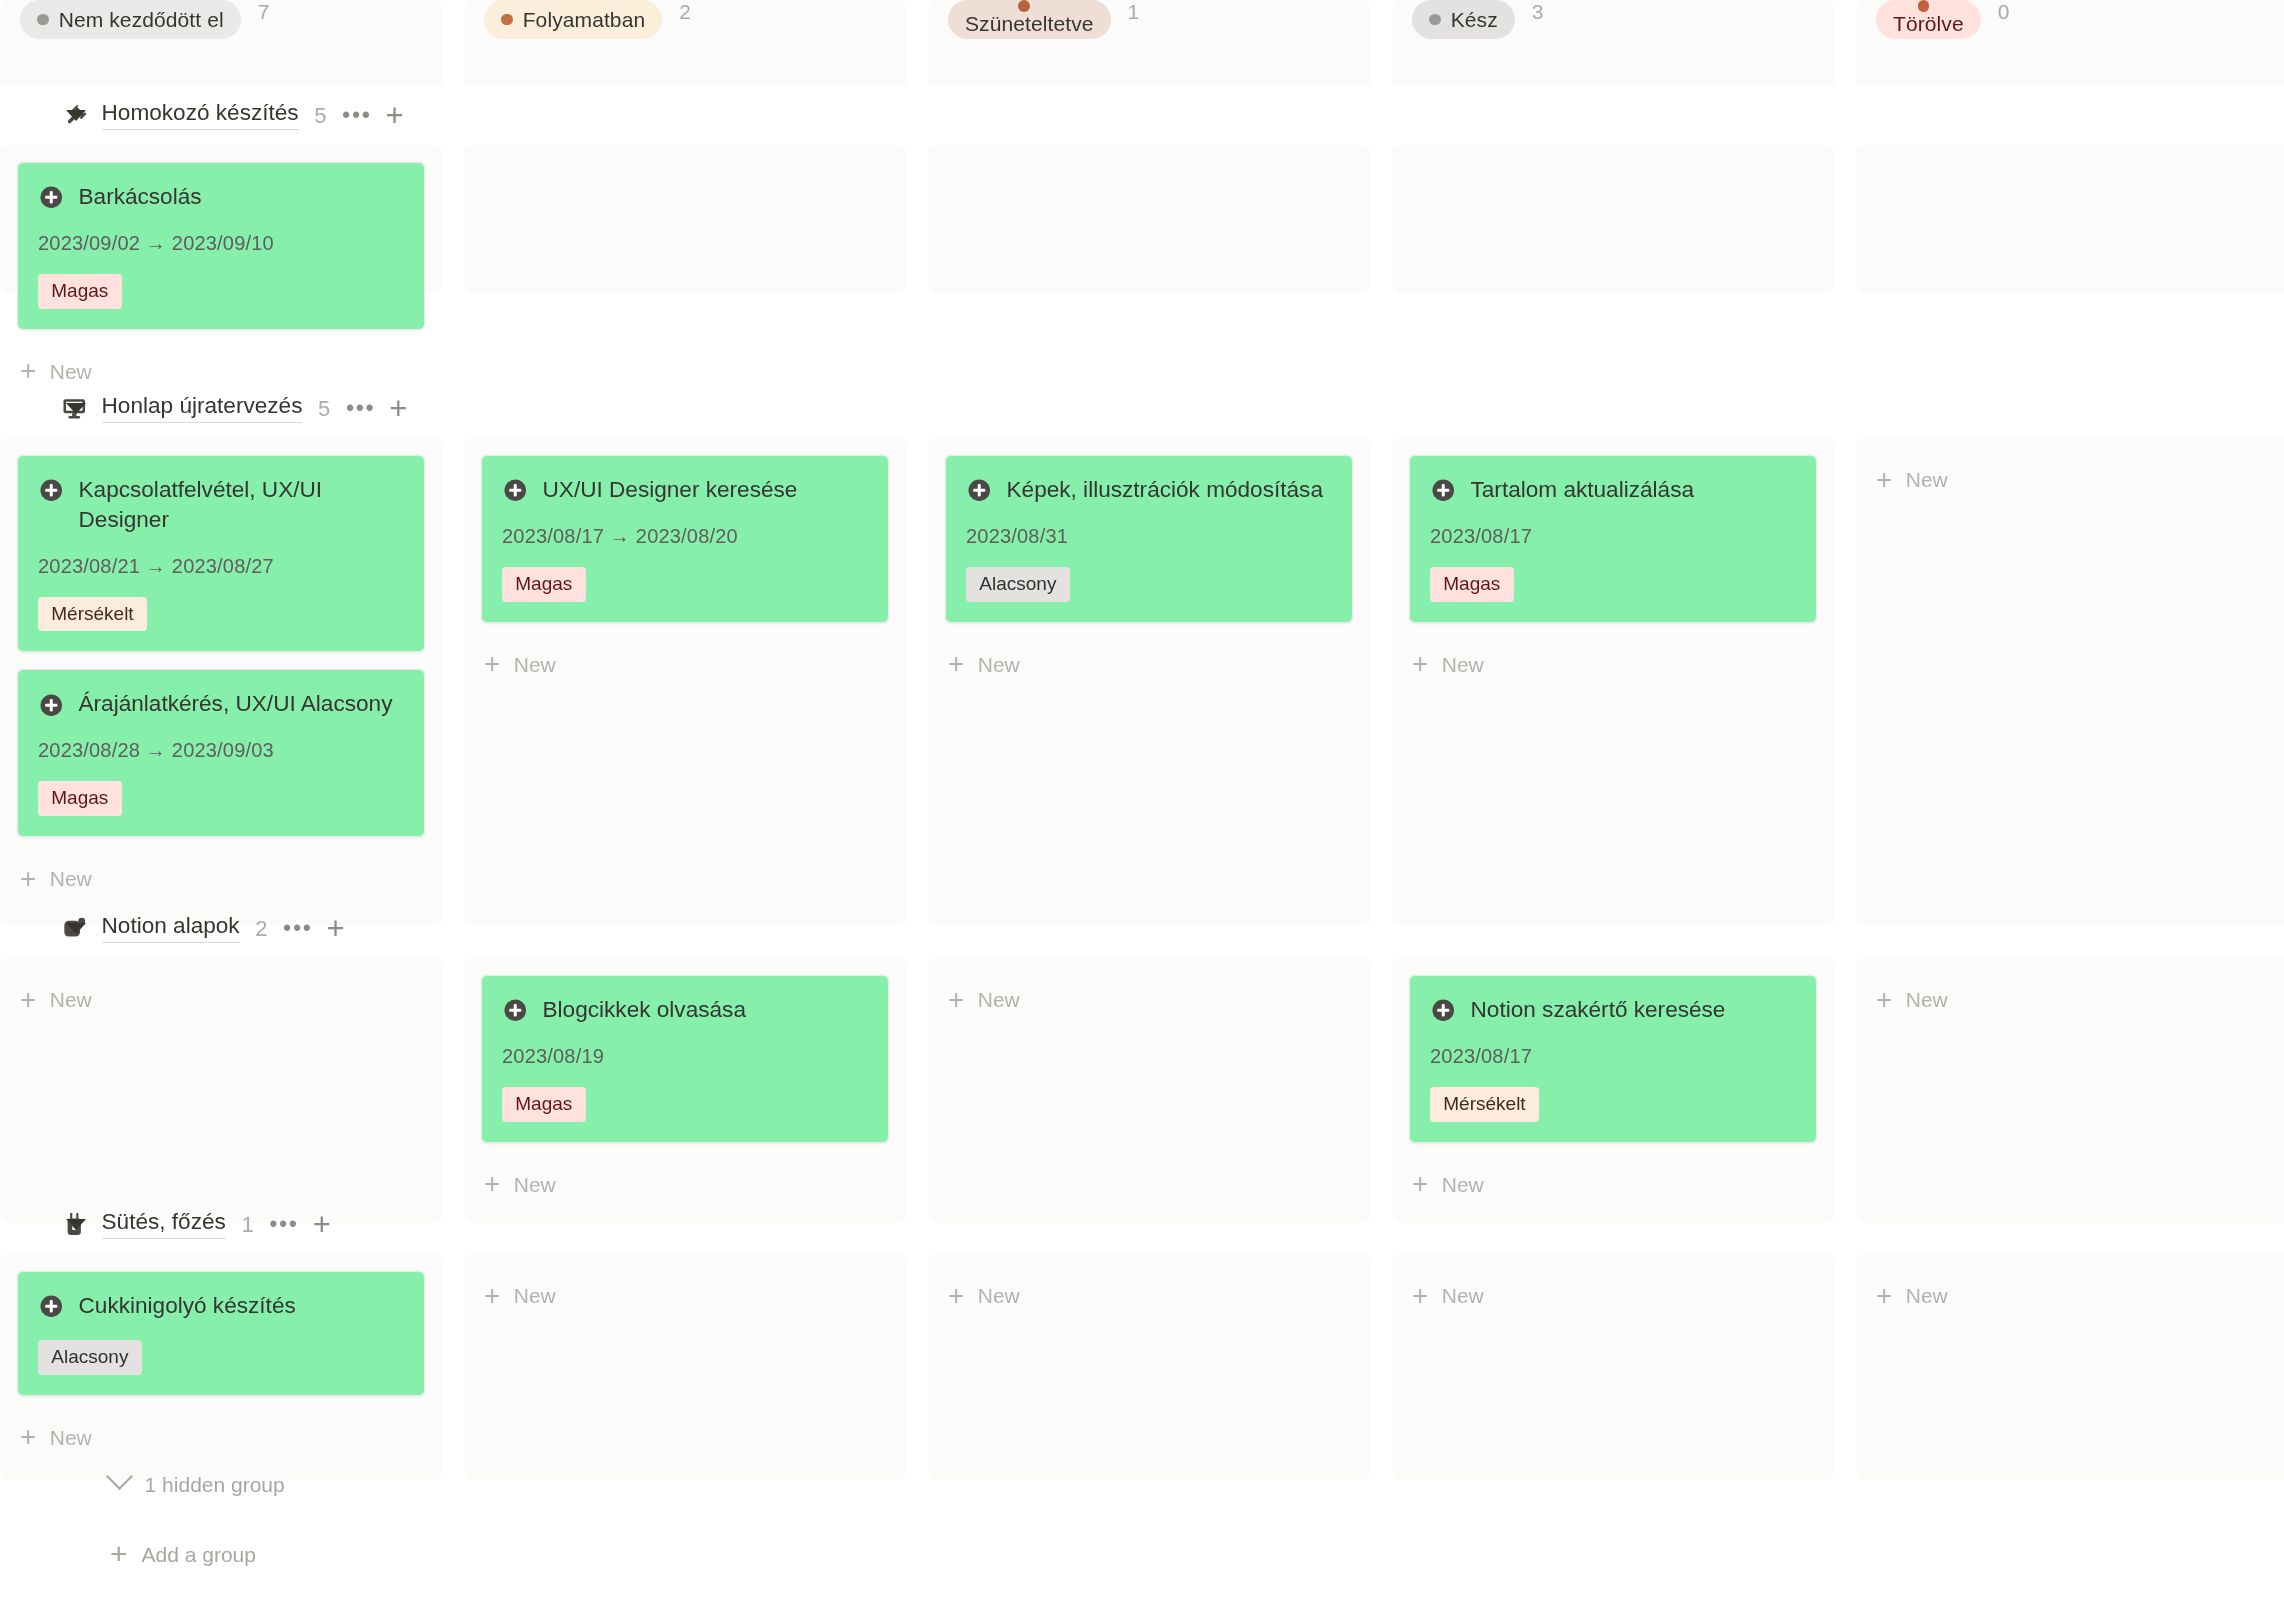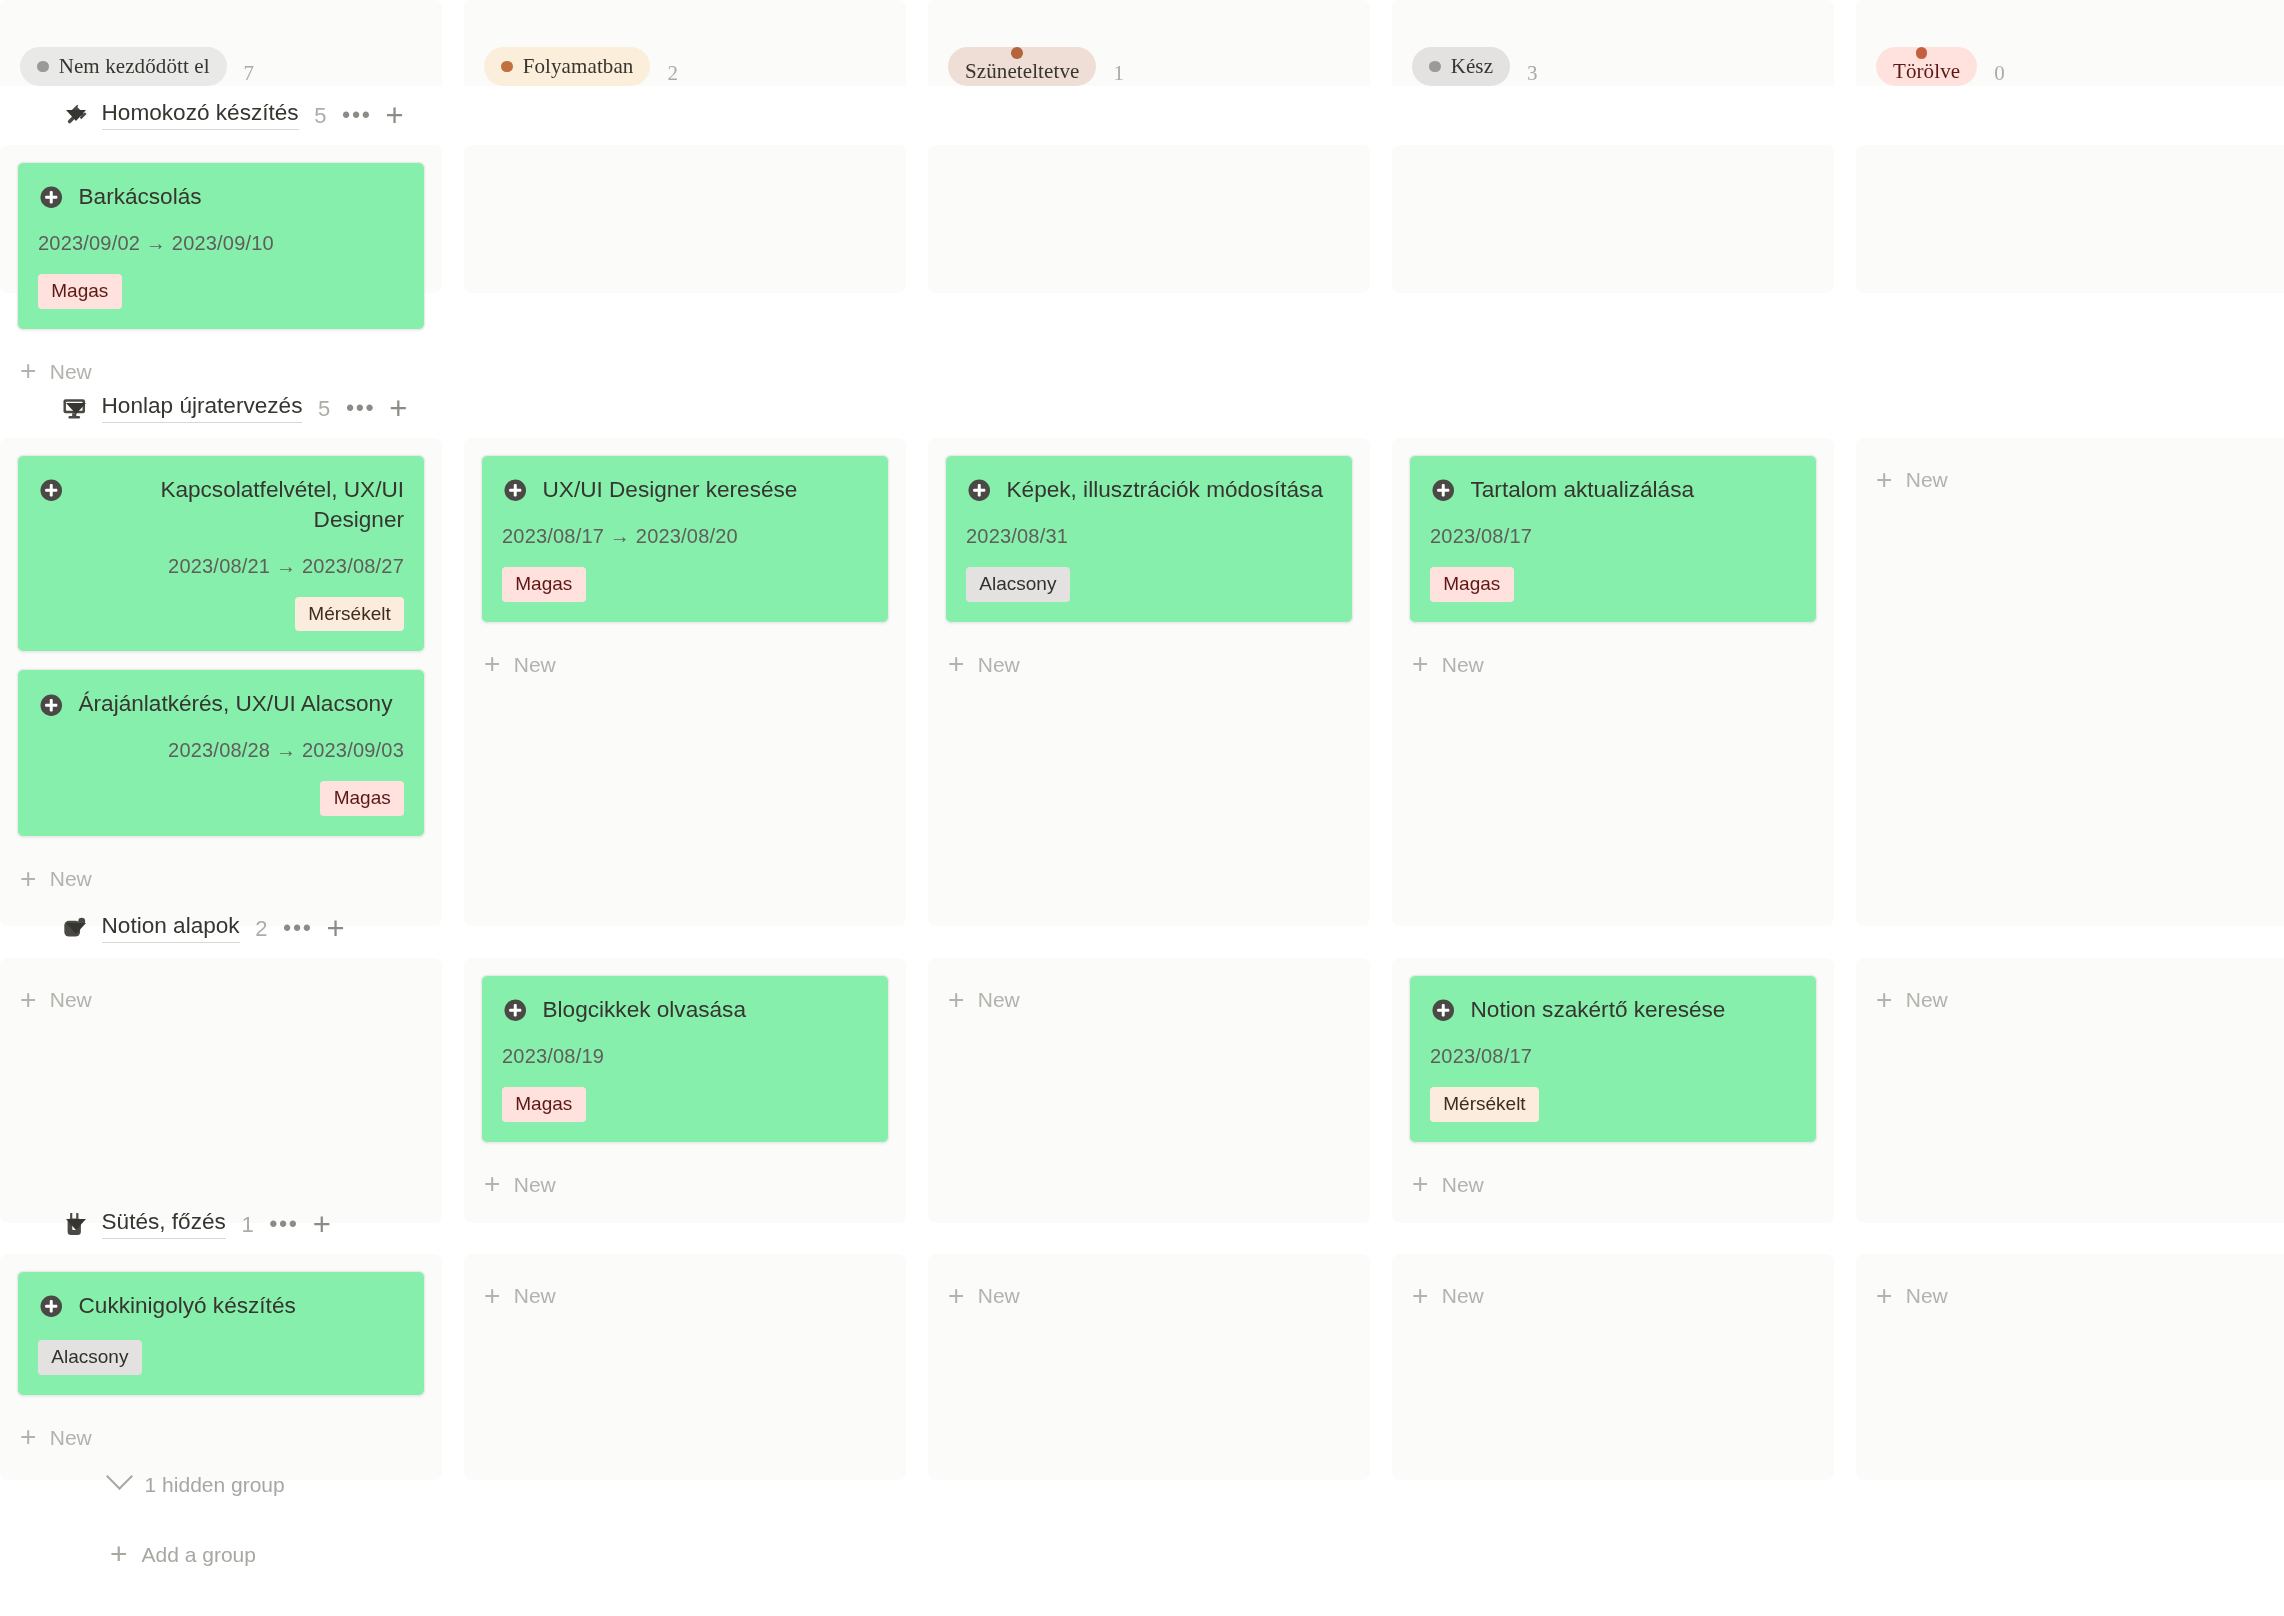--- a/index.html
+++ b/index.html
@@ -13,26 +13,25 @@
   }
   .board{position:relative;width:2284px;height:1616px;}
 
   
   .col-head-row{
     display:flex;position:absolute;top:0;left:0;
     height:86px;align-items:center;
   }
   .col-head{
     width:442px;margin-right:22px;
-    display:flex;align-items:flex-end;
+    display:flex;align-items:flex-start;
     padding:0 20px;box-sizing:border-box;
     height:86px;
     background:#fbfbfa;
     border-radius:7.8px 7.8px 0 0;
-    font-family:Liberation Serif, serif;
   }
   .col-head:first-child{background:#fbfbfa;}
   .status-pill{
     display:inline-flex;align-items:center;
     height:39px;padding:0 17px;border-radius:19.5px;
     font-size:21px;font-weight:500;letter-spacing:0.1px;
     white-space:nowrap;
   }
   .status-dot{
     width:11.7px;height:11.7px;border-radius:50%;
@@ -226,21 +225,21 @@
               <rect x="13.5" y="22" width="5" height="4" fill="#4b4945"></rect>
               <rect x="9" y="25.5" width="14" height="3" rx="1.5" fill="#4b4945"></rect>
             </svg>
           </span>
           <span class="g-name">Honlap újratervezés</span>
           <span class="g-count">5</span>
           <span class="g-dots">•••</span>
           <span class="g-plus">+</span>
         </div>
         <div class="row-cells">
-          <div class="cell" style="height: 488px; text-align: right;">
+          <div class="cell" style="height: 488px;">
             <div class="card"><div class="card-title-row">
                 <span class="page-icon"><svg viewBox="0 0 32 32" width="26.5" height="26.5">
                     <circle cx="16" cy="16" r="13" fill="#4b4945"></circle>
                     <rect x="14.2" y="8.6" width="3.6" height="14.8" rx="1.1" fill="#fff"></rect>
                     <rect x="8.6" y="14.2" width="14.8" height="3.6" rx="1.1" fill="#fff"></rect>
                   </svg></span>
                 <div class="card-title">Kapcsolatfelvétel, UX/UI Designer</div>
               </div><div class="card-date">2023/08/21 → 2023/08/27</div><div class="tag" style="background: rgb(251, 236, 221); color: rgb(64, 44, 27);">Mérsékelt</div></div>
             <div class="card"><div class="card-title-row">
                 <span class="page-icon"><svg viewBox="0 0 32 32" width="26.5" height="26.5">

